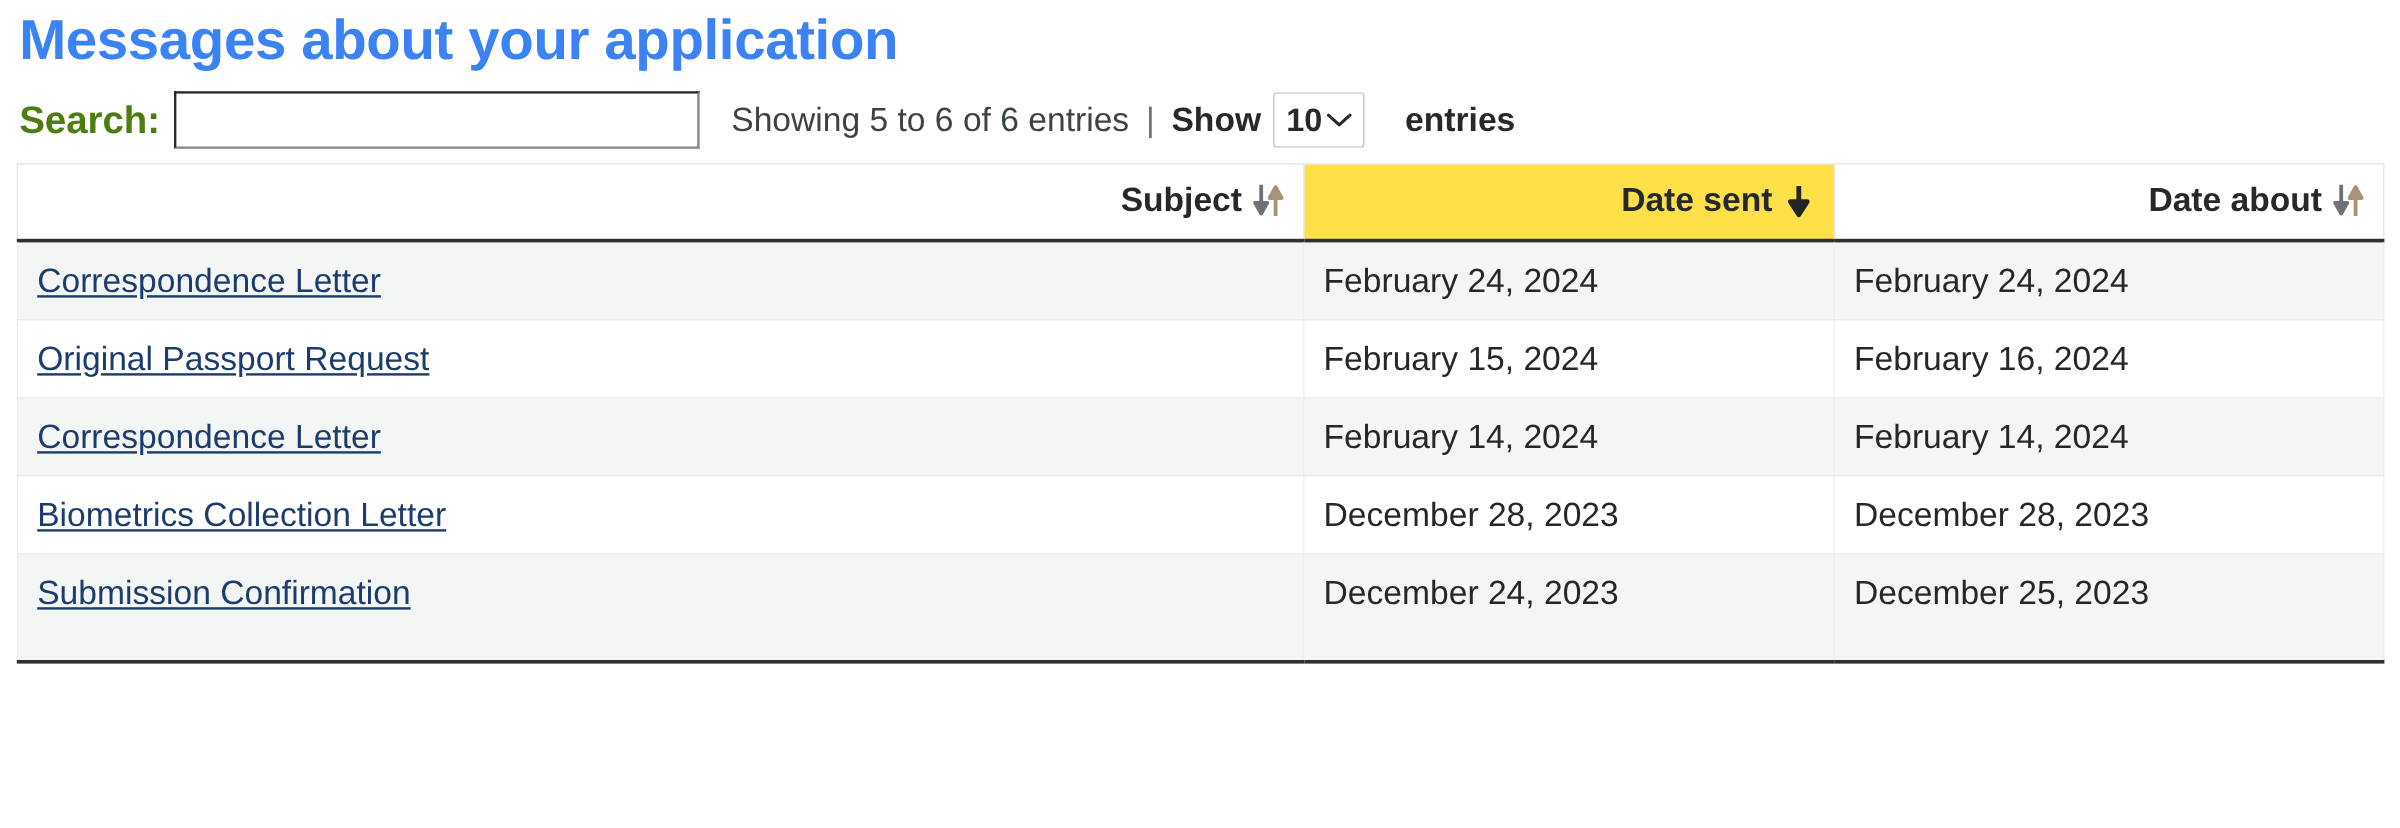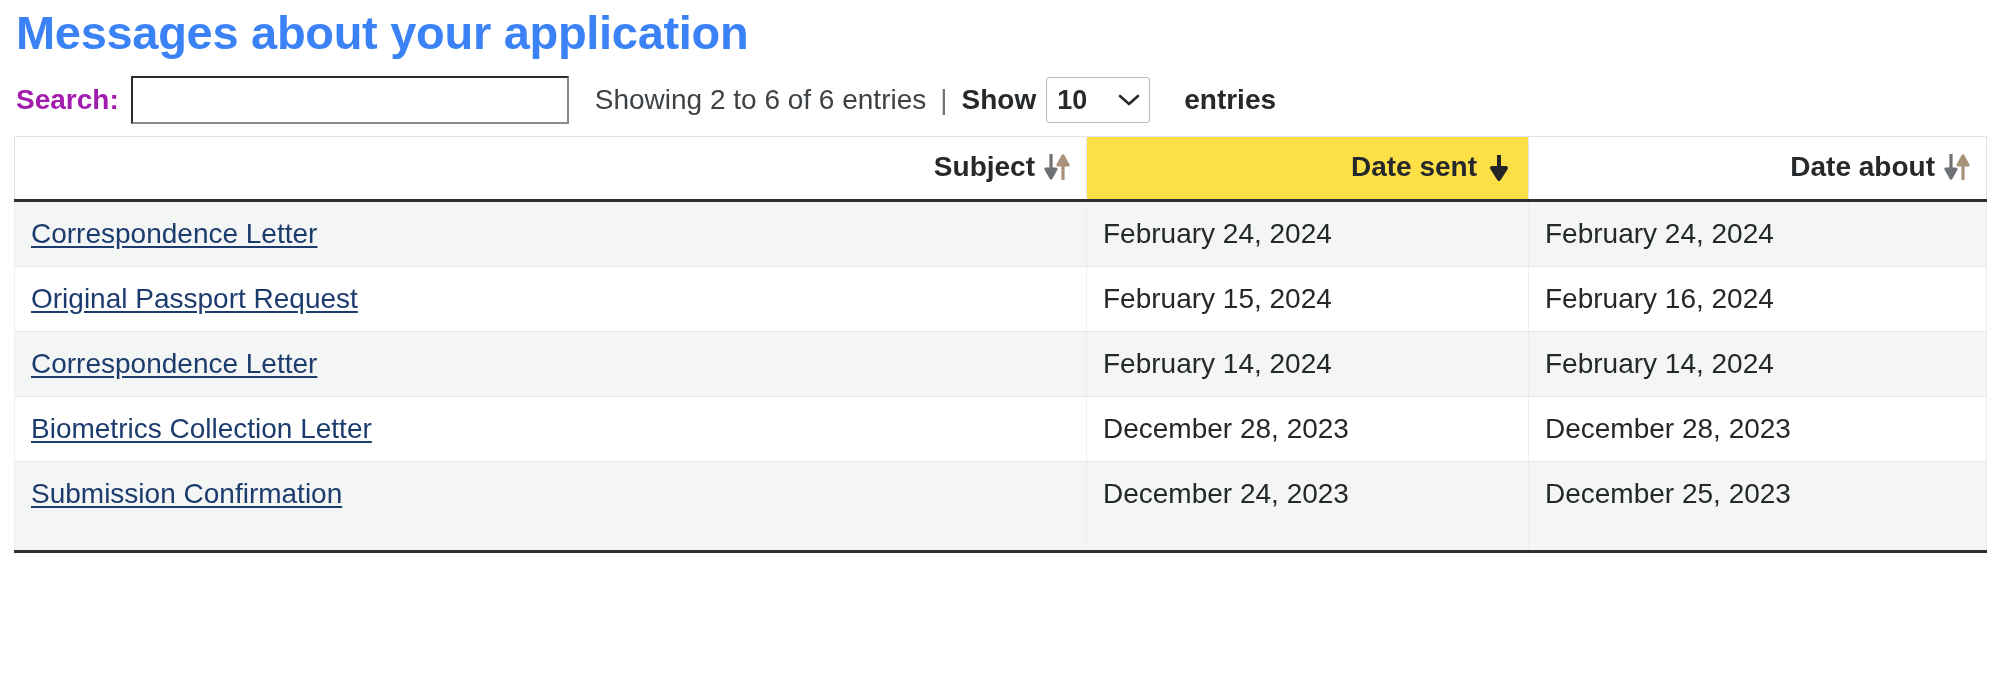--- a/index.html
+++ b/index.html
@@ -36,23 +36,23 @@
 
   
   .controls {
     display: flex;
     align-items: center;
     height: 64px;
     padding-left: 2px;
     margin-top: 8px;
   }
   .search-label {
-    font-size: 28px;
-    font-weight: 700;
-    color: #a21caf;
+    font-size: 32px;
+    font-weight: 700;
+    color: #4d7c0f;
     margin-right: 12px;
     white-space: nowrap;
   }
   .search-input {
     width: 438px;
     height: 48px;
     box-sizing: border-box;
     border: 2px solid #2b2b2b;
     border-right-color: #8a8a8a;
     border-bottom-color: #8a8a8a;
@@ -85,21 +85,21 @@
     margin: 0 10px;
     height: 46px;
     box-sizing: border-box;
     border: 1px solid #b8bcc0;
     background: #ffffff;
     border-radius: 3px;
     font-family: "Liberation Sans", sans-serif;
     font-size: 27px;
     font-weight: 700;
     color: #26292c;
-    padding: 0 46px 0 10px;
+    padding: 0 18px 0 10px;
     -webkit-appearance: none;
     -moz-appearance: none;
     appearance: none;
     position: relative;
   }
   .select-wrap {
     position: relative;
     display: inline-block;
   }
   .select-chevron {
@@ -190,21 +190,21 @@
 <div id="page">
 
   <h1 class="page-title">Messages about your application</h1>
 
   <div class="controls">
 
     <span class="search-label">Search:</span>
 
     <input class="search-input" type="text" placeholder="" style="">
 
-    <span class="showing-text">Showing 2 to 6 of 6 entries</span>
+    <span class="showing-text">Showing 5 to 6 of 6 entries</span>
 
     <span class="sep-bar">|</span>
 
     <span class="show-label">Show</span>
 
     <span class="select-wrap">
       <select class="length-select"><option value="10">10</option><option value="25">25</option><option value="50">50</option><option value="100">100</option></select>
       <span class="select-chevron">
         <svg width="22" height="14" viewBox="0 0 22 14" aria-hidden="true">
           <path d="M2 3 L11 11 L20 3" fill="none" stroke="#26292c" stroke-width="2.6" stroke-linecap="round" stroke-linejoin="round"></path>

